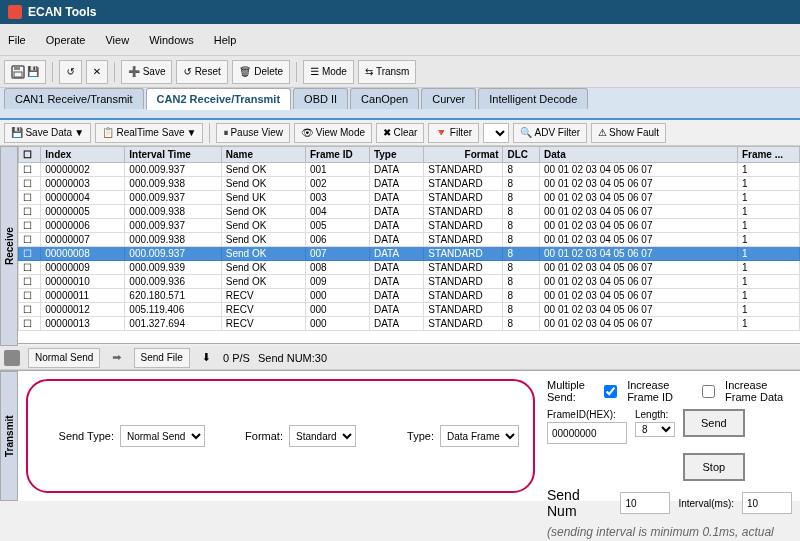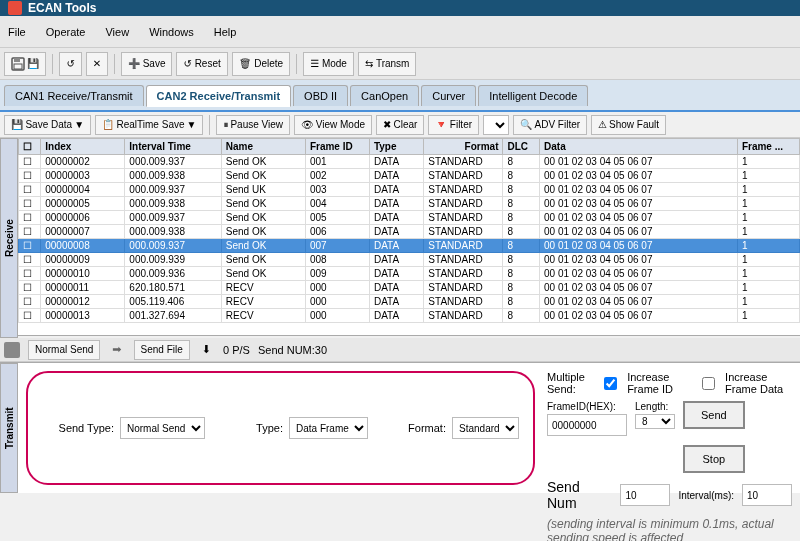--- a/index.html
+++ b/index.html
@@ -1,33 +1,33 @@
 <!DOCTYPE html>
 <html><head>
   <meta charset="utf-8">
   <style>
     * { box-sizing: border-box; margin: 0; padding: 0; }
     body { font-family: 'Segoe UI', Tahoma, Arial, sans-serif; font-size: 11px; background: #f0f0f0; width: 800px; height: 541px; overflow: hidden; }
     
     
-    .title-bar { background: #1a5276; color: white; padding: 4px 8px; display: flex; align-items: center; gap: 6px; height: 16px; }
+    .title-bar { background: #1a5276; color: white; padding: 4px 8px; display: flex; align-items: center; gap: 6px; height: 24px; }
     .title-bar-icon { width: 14px; height: 14px; background: #e74c3c; border-radius: 2px; display: inline-block; }
     .title-text { font-size: 12px; font-weight: bold; }
     
     
     .menu-bar { background: #e8e8e8; border-bottom: 1px solid #ccc; padding: 2px 4px; display: flex; gap: 12px; height: 32px; align-items: center; }
     .menu-item { font-size: 11px; cursor: pointer; padding: 1px 4px; }
     
     
     .toolbar { background: #e8e8e8; border-bottom: 1px solid #ccc; padding: 2px 4px; display: flex; align-items: center; gap: 4px; height: 32px; }
     .toolbar-btn { background: #f5f5f5; border: 1px solid #bbb; padding: 2px 6px; font-size: 10px; cursor: pointer; display: flex; align-items: center; gap: 2px; height: 24px; }
     .toolbar-separator { width: 1px; height: 20px; background: #bbb; margin: 0 2px; }
     
     
-    .tabs-bar { background: #d8e4f0; border-bottom: 2px solid #4a90d9; padding: 0 4px; display: flex; align-items: center; height: 32px; }
+    .tabs-bar { background: #d8e4f0; border-bottom: 2px solid #4a90d9; padding: 0 4px; display: flex; align-items: flex-start; height: 32px; }
     .tab { padding: 4px 10px; font-size: 11px; cursor: pointer; border: 1px solid #aaa; border-bottom: none; margin-right: 2px; background: #c8d8e8; border-radius: 3px 3px 0 0; }
     .tab.active { background: white; font-weight: bold; color: #1a5276; border-bottom: 1px solid white; margin-bottom: -1px; }
     
     
     .sub-toolbar { background: #f0f0f0; border-bottom: 1px solid #ccc; padding: 2px 4px; display: flex; align-items: center; gap: 4px; height: 26px; }
     .sub-btn { background: #f5f5f5; border: 1px solid #bbb; padding: 1px 6px; font-size: 10px; cursor: pointer; display: flex; align-items: center; gap: 2px; height: 20px; }
     .filter-select { height: 20px; font-size: 10px; border: 1px solid #bbb; background: white; padding: 0 2px; }
     
     
     .table-container { background: white; overflow-y: auto; height: 198px; border-bottom: 1px solid #aaa; }
@@ -331,29 +331,29 @@
     <div style="flex:1; background:white; padding:8px; display:flex; gap:12px;">
 
       <div style="display:flex; gap:6px; border:2px solid #cc0055; border-radius:22px; padding:8px 14px; min-width:220px;">
         <div class="form-row">
           <span class="form-label">Send Type:</span>
           <select class="form-select">
             <option>Normal Send</option>
           </select>
         </div>
         <div class="form-row">
+          <span class="form-label">Format:</span>
+          <select class="form-select">
+            <option>Standard</option>
+          </select>
+        </div>
+        <div class="form-row">
           <span class="form-label">Type:</span>
           <select class="form-select">
             <option>Data Frame</option>
-          </select>
-        </div>
-        <div class="form-row">
-          <span class="form-label">Format:</span>
-          <select class="form-select">
-            <option>Standard</option>
           </select>
         </div>
       </div>
 
       <div style="display:flex; flex-direction:column; gap:6px; flex:1;">
         <div class="form-row">
           <span style="margin-right:6px;">Multiple Send:</span>
           <input type="checkbox" class="form-checkbox" checked="" style="">
           <span style="margin-right:10px;">Increase Frame ID</span>
           <input type="checkbox" class="form-checkbox" style="">

